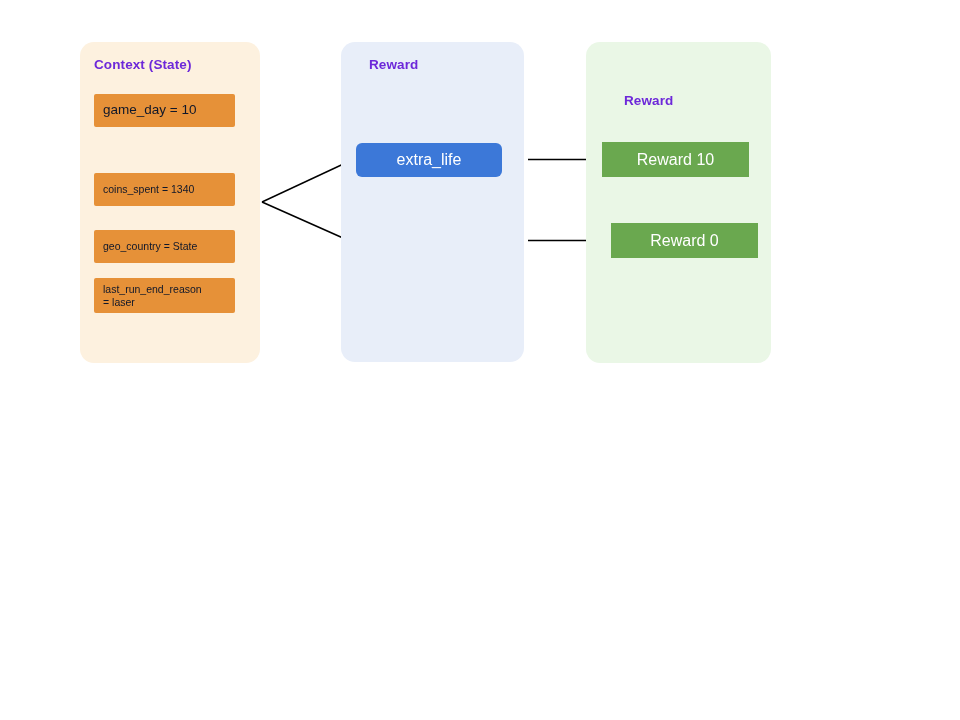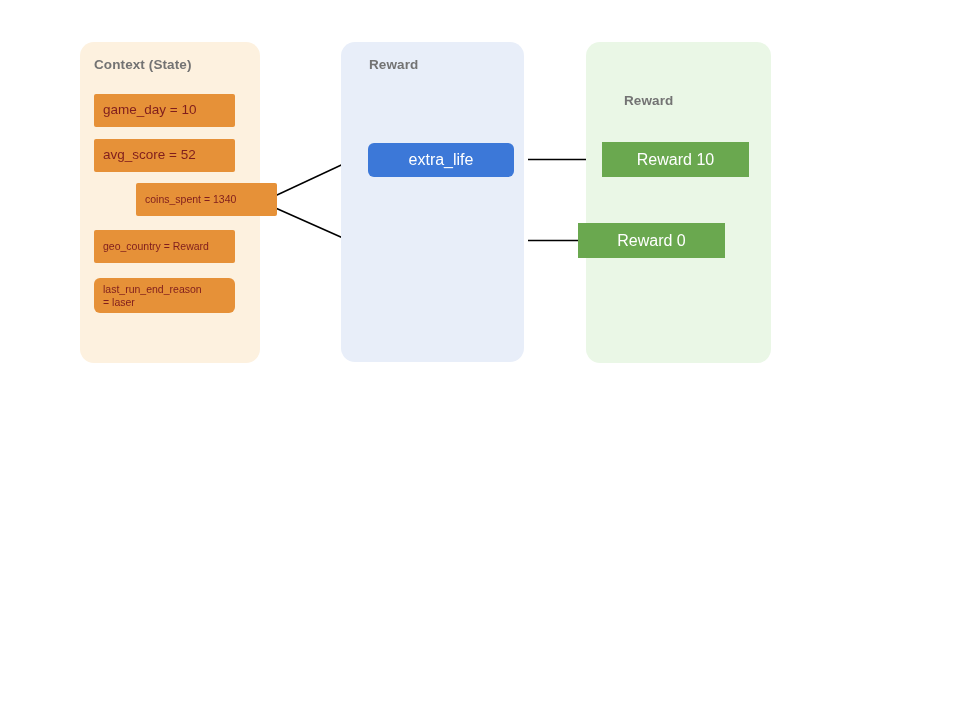--- a/index.html
+++ b/index.html
@@ -43,62 +43,61 @@
   .panel-reward {
     left: 586px; top: 42px;
     width: 185px; height: 321px;
     background: #eaf7e6;
   }
 
   .panel-title {
     position: absolute;
     font-size: 13.5px;
     font-weight: bold;
-    color: #737373;
+    color: #6d28d9;
     letter-spacing: 0.1px;
     white-space: nowrap;
   }
   .title-context { left: 94px;  top: 57px; }
   .title-action  { left: 369px; top: 57px; }
   .title-reward  { left: 624px; top: 57px; margin-top: 36px; }
 
   
   .chip {
     position: absolute;
     left: 94px;
     width: 141px;
     background: #e69138;
     border-radius: 2px;
-    color: #7f1d1d;
+    color: #0f172a;
     box-sizing: border-box;
     display: flex;
     align-items: center;
     padding-left: 9px;
     line-height: 1.22;
   }
   .chip-lg { height: 33px; font-size: 13.5px; }
   .chip-sm { height: 33px; font-size: 10.5px; }
   .chip-two {
     height: 35px;
     font-size: 10.5px;
     align-items: center;
     white-space: pre-line;
-    border-radius: 6px;
   }
 
   .chip-0 { top: 94px;  }
   .chip-1 { top: 139px; }
-  .chip-2 { top: 183px; margin-left: 42px; }
+  .chip-2 { top: 173px; }
   .chip-3 { top: 230px; }
   .chip-4 { top: 278px; }
 
   
   .action-box {
     position: absolute;
-    left: 368px;
+    left: 356px;
     width: 146px;
     height: 34px;
     background: #3c78d8;
     border-radius: 6px;
     color: #ffffff;
     font-size: 16px;
     display: flex;
     align-items: center;
     justify-content: center;
     box-sizing: border-box;
@@ -114,21 +113,21 @@
     background: #6aa84f;
     border-radius: 0;
     color: #ffffff;
     font-size: 16px;
     display: flex;
     align-items: center;
     justify-content: center;
     box-sizing: border-box;
   }
   .reward-0 { left: 602px; top: 142px; }
-  .reward-1 { left: 578px; top: 223px; }
+  .reward-1 { left: 611px; top: 223px; }
 
   
   #connectors {
     position: absolute;
     left: 0; top: 0;
     width: 960px; height: 720px;
     pointer-events: none;
   }
 </style>
 </head>
@@ -142,23 +141,22 @@
     <line x1="262" y1="202" x2="352" y2="242" stroke="#000000" stroke-width="1.4"></line>
 
     <line x1="528" y1="159.5" x2="598" y2="159.5" stroke="#000000" stroke-width="1.6"></line>
     <line x1="528" y1="240.5" x2="600" y2="240.5" stroke="#000000" stroke-width="1.6"></line>
   </svg>
 
   <div class="panel panel-context"></div>
   <div class="panel-title title-context">Context (State)</div>
 
   <div class="chip chip-lg chip-0">game_day = 10</div>
-  <div class="chip chip-lg chip-1">avg_score = 52</div>
   <div class="chip chip-sm chip-2">coins_spent = 1340</div>
-  <div class="chip chip-sm chip-3">geo_country = Reward</div>
+  <div class="chip chip-sm chip-3">geo_country = State</div>
   <div class="chip chip-two chip-4">last_run_end_reason
 = laser</div>
 
   <div class="panel panel-action"></div>
   <div class="panel-title title-action">Reward</div>
 
   <div class="action-box action-0">extra_life</div>
 
   <div class="panel panel-reward"></div>
   <div class="panel-title title-reward">Reward</div>

